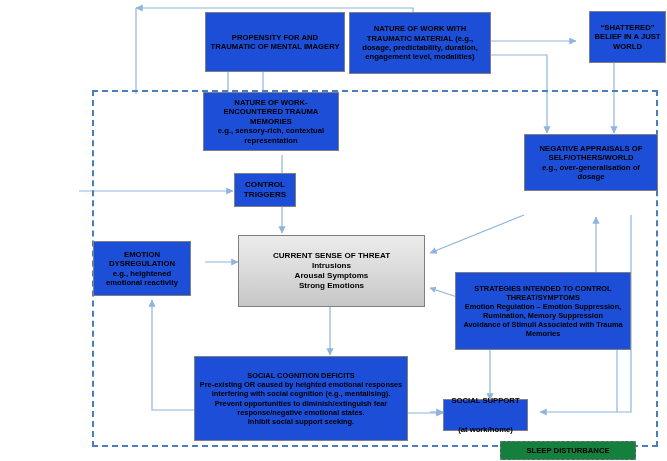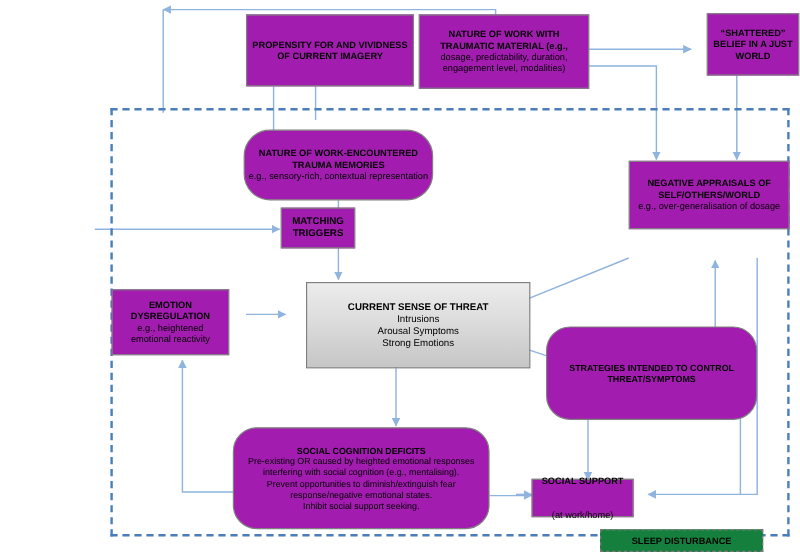--- a/index.html
+++ b/index.html
@@ -1,25 +1,25 @@
 <!DOCTYPE html>
 <html><head>
 <meta charset="utf-8">
 <style>
   html,body{margin:0;padding:0;background:#ffffff;}
   body{width:667px;height:461px;position:relative;overflow:hidden;
        font-family:"Liberation Sans","DejaVu Sans",sans-serif;color:#000;}
   #canvas{position:absolute;left:0;top:0;width:667px;height:461px;}
   svg.wires{position:absolute;left:0;top:0;width:667px;height:461px;overflow:visible;}
-  .box{position:absolute;box-sizing:border-box;border:1px solid #808080;background:#a21caf;
+  .box{position:absolute;box-sizing:border-box;border:1px solid #808080;background:#1d4ed8;
        display:flex;flex-direction:column;align-items:center;justify-content:center;
        text-align:center;padding:2px 3px;z-index:5;}
   .box .ttl{font-weight:bold;}
-  .box .sub{font-weight:normal;}
-  .b7{font-size:7.4px;line-height:9.1px;border-radius:20px;}
+  .box .sub{font-weight:bold;}
+  .b7{font-size:7.4px;line-height:9.1px;}
   .b75{font-size:7.7px;line-height:9.4px;}
   .b8{font-size:8.1px;line-height:9.9px;}
   .shaded{border:1px solid #7f7f7f;
           background:linear-gradient(to bottom,#ececec 0%,#dcdcdc 45%,#c6c6c6 100%);}
   .dashedbox{border:1px dashed #7a7a7a;background:#15803d;}
   .outer-dash{position:absolute;box-sizing:border-box;border:2px dashed #4a7ebb;
               background:transparent;z-index:1;}
 </style>
 </head>
 <body>
@@ -83,61 +83,63 @@
       <path d="M596,330 L596,217" marker-end="url(#ah)"></path>
       <path d="M596,330 L617,330"></path>
       <path d="M617,330 L617,412"></path>
 
       <path d="M418,413 L418,413" stroke="none"></path>
       <path d="M430,412 L443,412" marker-end="url(#ah)"></path>
     </g>
   </svg>
 
   <div class="box b75" style="left:205px;top:12px;width:140px;height:60px;">
-    <div class="ttl">PROPENSITY FOR AND VIVIDNESS OF CURRENT IMAGERY</div>
+    <div class="ttl">PROPENSITY FOR AND TRAUMATIC OF MENTAL IMAGERY</div>
   </div>
 
   <div class="box b75" style="left:349px;top:12px;width:142px;height:62px;">
     <div class="ttl">NATURE OF WORK WITH TRAUMATIC MATERIAL (e.g.,</div>
     <div class="sub">dosage, predictability, duration, engagement level, modalities)</div>
   </div>
 
   <div class="box b75" style="left:577px;top:11px;width:77px;height:52px;margin-left:12px;">
     <div class="ttl">“SHATTERED” BELIEF IN A JUST WORLD</div>
   </div>
 
-  <div class="box b75" style="left:203px;top:108px;width:158px;height:59px;border-radius:22px;">
+  <div class="box b75" style="left:203px;top:92px;width:136px;height:59px;">
     <div class="ttl">NATURE OF WORK-ENCOUNTERED TRAUMA MEMORIES</div>
     <div class="sub">e.g., sensory-rich, contextual representation</div>
   </div>
 
 
   <div class="box b8" style="left:234px;top:173px;width:62px;height:34px;">
-    <div class="ttl">MATCHING TRIGGERS</div>
+    <div class="ttl">CONTROL TRIGGERS</div>
   </div>
 
   <div class="box b75" style="left:524px;top:134px;width:134px;height:57px;">
     <div class="ttl">NEGATIVE APPRAISALS OF SELF/OTHERS/WORLD</div>
     <div class="sub">e.g., over-generalisation of dosage</div>
   </div>
 
   <div class="box b75" style="left:93px;top:241px;width:98px;height:55px;justify-content:center;">
     <div class="ttl">EMOTION DYSREGULATION</div>
     <div class="sub">e.g., heightened emotional reactivity</div>
   </div>
 
-  <div class="box b8 shaded" style="left:238px;top:235px;width:187px;height:72px;margin-left:17px;">
+  <div class="box b8 shaded" style="left:238px;top:235px;width:187px;height:72px;">
     <div class="ttl">CURRENT SENSE OF THREAT</div>
     <div class="sub" style="white-space:pre-line;">Intrusions
 Arousal Symptoms
 Strong Emotions</div>
   </div>
 
   <div class="box b7" style="left:455px;top:272px;width:176px;height:78px;">
     <div class="ttl">STRATEGIES INTENDED TO CONTROL THREAT/SYMPTOMS</div>
+    <div class="sub" style="white-space:pre-line;">Emotion Regulation – Emotion Suppression, Rumination, Memory Suppression
+Avoidance of Stimuli Associated with Trauma Memories</div>
   </div>
 
   <div class="box b7" style="left:194px;top:356px;width:214px;height:85px;">
     <div class="ttl">SOCIAL COGNITION DEFICITS</div>
     <div class="sub" style="white-space:pre-line;">Pre-existing OR caused by heighted emotional responses interfering with social cognition (e.g., mentalising).
 Prevent opportunities to diminish/extinguish fear response/negative emotional states.
 Inhibit social support seeking.</div>
   </div>
 
   <div class="box b75" style="left:443px;top:399px;width:85px;height:32px;gap:20px;">

